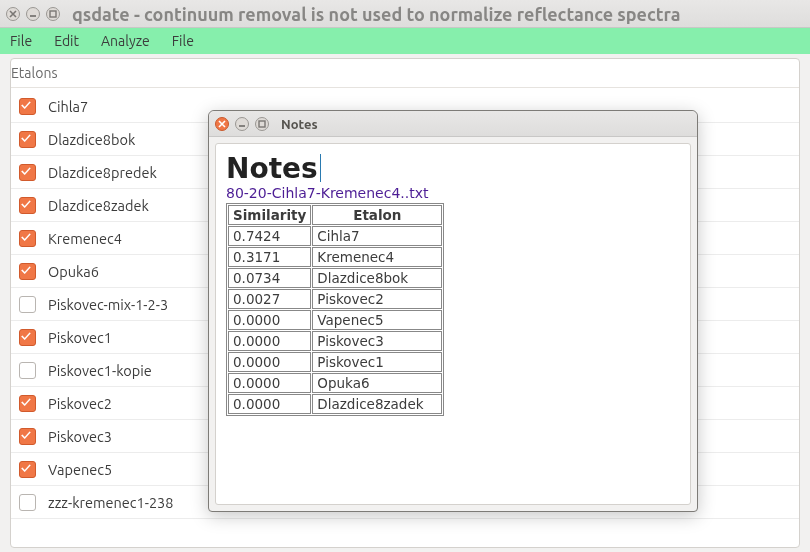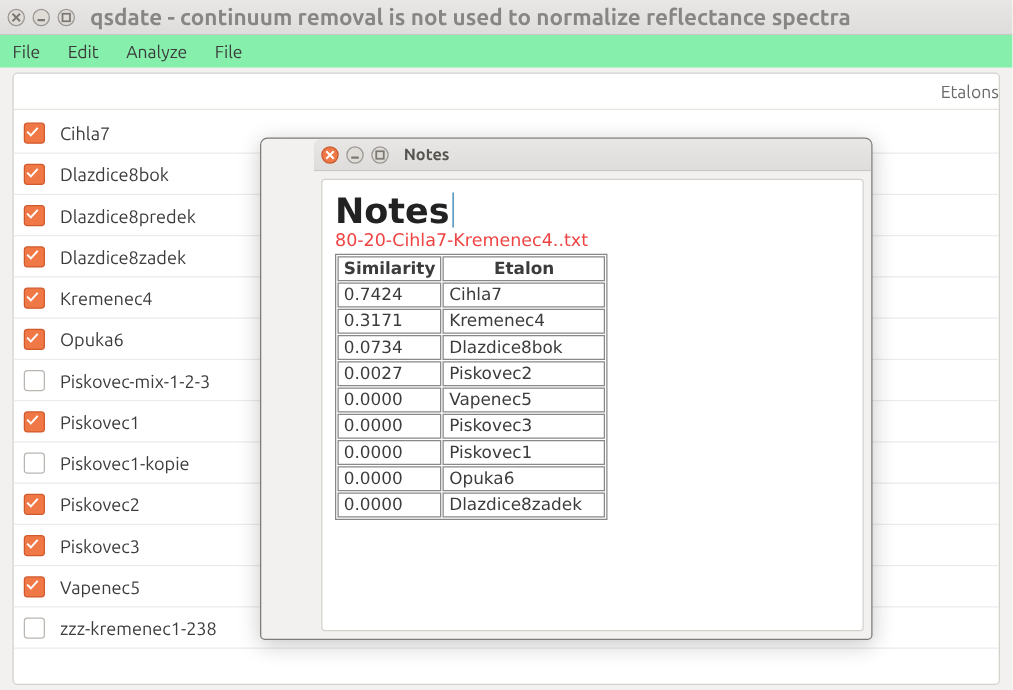--- a/index.html
+++ b/index.html
@@ -56,21 +56,21 @@
 }
 .menubar span { cursor: default; }
 .panel {
   margin: 4px 10px 10px 10px;
   background: #fff;
   border: 1px solid #d4d1cd;
   border-radius: 4px;
   height: 490px;
 }
 .panel-head {
-  text-align: right;
+  text-align: left;
   padding: 6px 0;
   font-size: 14px;
   color: #6a6a6a;
   border-bottom: 1px solid #e6e3df;
 }
 .etalon-list {
   padding: 2px 0;
 }
 .row {
   display: flex;
@@ -117,21 +117,20 @@
 .notes-window {
   position: absolute;
   left: 208px;
   top: 110px;
   width: 490px;
   height: 402px;
   background: #f2f1f0;
   border: 1px solid #7d7b77;
   border-radius: 6px 6px 4px 4px;
   box-shadow: 0 4px 18px rgba(0,0,0,0.22);
-  padding-left: 42px;
 }
 .notes-titlebar {
   height: 26px;
   background: linear-gradient(#e8e7e6, #dedddc);
   border-radius: 6px 6px 0 0;
   display: flex;
   align-items: center;
   padding: 0 6px;
   gap: 6px;
   border-bottom: 1px solid #c8c7c6;
@@ -169,21 +168,21 @@
 }
 .notes-body h2 {
   font-size: 18px;
   font-weight: 700;
   margin-top: 12px;
   margin-bottom: 10px;
   color: #222;
 }
 .caption {
   font-size: 14px;
-  color: #ef4444;
+  color: #4c1d95;
   margin-bottom: 2px;
 }
 .sim-table {
   border-collapse: separate;
   border-spacing: 1px;
   border: 1px solid #888;
   font-size: 13.5px;
 }
 .sim-table th, .sim-table td {
   border: 1px solid #888;

